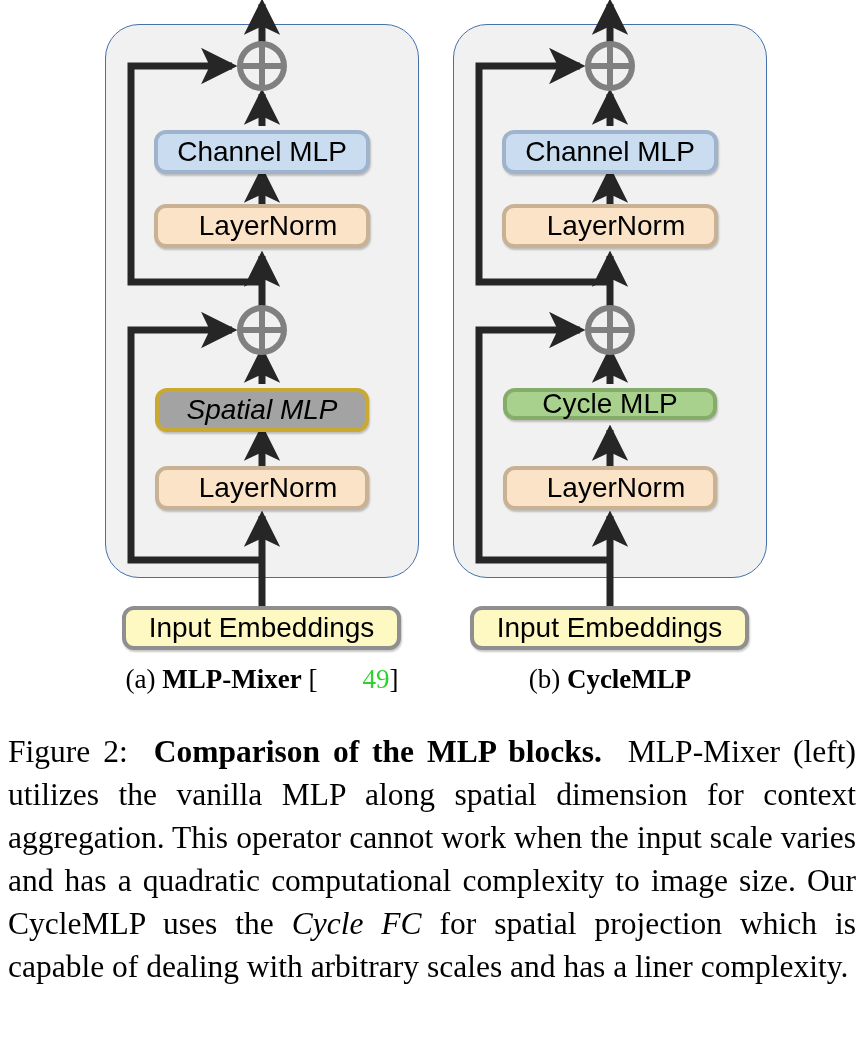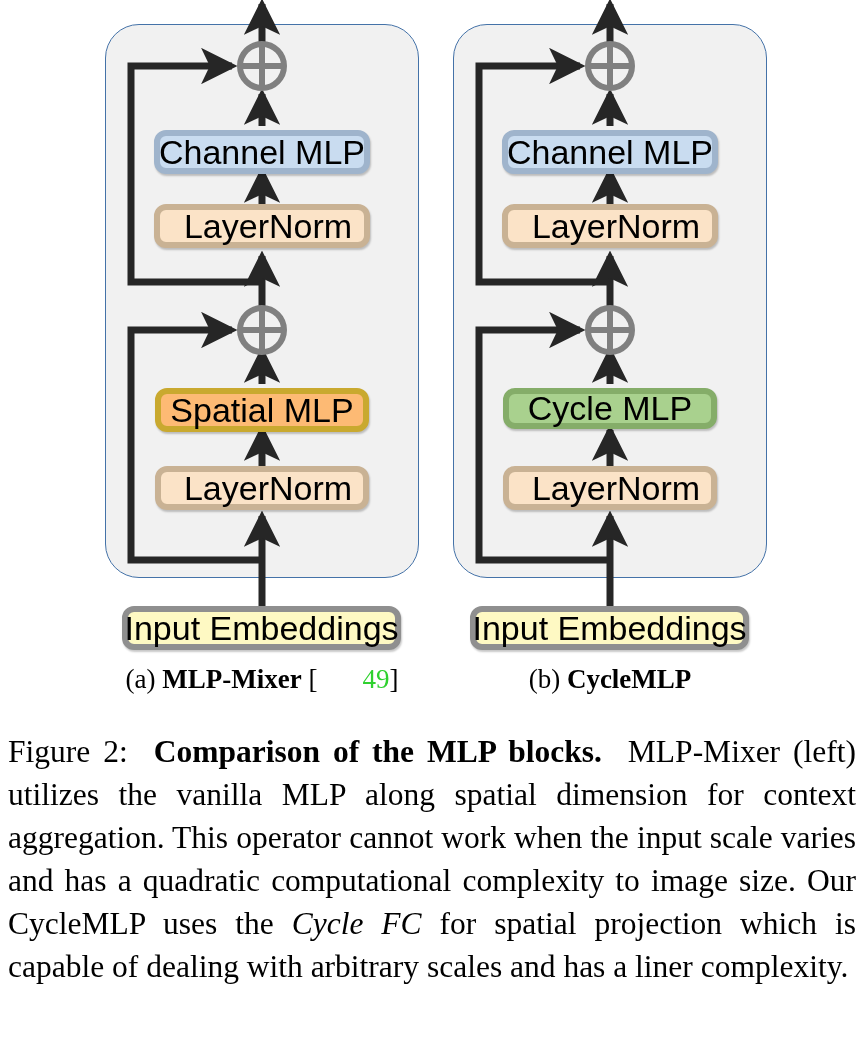--- a/index.html
+++ b/index.html
@@ -7,30 +7,30 @@
     width:864px;height:1048px;background:#ffffff;
     font-family:"Liberation Serif", serif;
     overflow:hidden;position:relative;
   }
   .figure-area{position:absolute;left:0;top:0;width:864px;height:720px;}
   svg.diagram{position:absolute;left:0;top:0;}
 
   
   .blk{
     position:absolute;box-sizing:border-box;
-    border-radius:12px;border:6px solid #8b5cf6;
+    border-radius:12px;border:4px solid #8b5cf6;
     display:flex;align-items:center;justify-content:center;
     font-family:"Liberation Sans", sans-serif;
-    font-size:34px;color:#000;letter-spacing:0px;
+    font-size:28px;color:#000;letter-spacing:0px;
     box-shadow:1px 2px 2px rgba(0,0,0,0.22);
     white-space:nowrap;
   }
   .blk.blue{background:#c9dcf0;border-color:#9fb4cc;}
   .blk.peach{background:#fbe3c7;border-color:#c9b294;padding-left:12px;}
-  .blk.yellow{background:#fdba74;border-color:#c9a92f;}
+  .blk.yellow{background:#a3a3a3;border-color:#c9a92f;font-style:italic;}
   .blk.green{background:#a9d18e;border-color:#85ad69;}
   .blk.grey{background:#fef9c3;border-color:#8f8f8f;}
 
   .panel{
     position:absolute;box-sizing:border-box;
     background:#f1f1f1;border:1.6px solid #4472a8;
     border-radius:34px;
   }
 
   .subcap{
@@ -124,21 +124,21 @@
   <div class="panel" style="left:453px;top:24px;width:314px;height:554px;z-index:-2;"></div>
 
   <div class="blk blue" style="left:154px;top:130px;width:216px;height:44px;">Channel MLP</div>
   <div class="blk peach" style="left:154px;top:204px;width:216px;height:44px;">LayerNorm</div>
   <div class="blk yellow" style="left:155px;top:388px;width:214px;height:44px;">Spatial MLP</div>
   <div class="blk peach" style="left:155px;top:466px;width:214px;height:44px;">LayerNorm</div>
   <div class="blk grey" style="left:122px;top:606px;width:279px;height:44px;">Input Embeddings</div>
 
   <div class="blk blue" style="left:502px;top:130px;width:216px;height:44px;">Channel MLP</div>
   <div class="blk peach" style="left:502px;top:204px;width:216px;height:44px;">LayerNorm</div>
-  <div class="blk green" style="left:503px;top:388px;width:214px;height:41px;">Cycle MLP</div>
+  <div class="blk green" style="left:503px;top:388px;width:214px;height:32px;">Cycle MLP</div>
   <div class="blk peach" style="left:503px;top:466px;width:214px;height:44px;">LayerNorm</div>
   <div class="blk grey" style="left:470px;top:606px;width:279px;height:44px;">Input Embeddings</div>
 
   <div class="subcap" style="left:105px;top:664px;width:314px;">
     <span>(a)</span>
     <b>MLP-Mixer</b>
     <span class="cit"><span>[</span><span class="num">49</span><span>]</span></span>
   </div>
 
   <div class="subcap" style="left:453px;top:664px;width:314px;">

